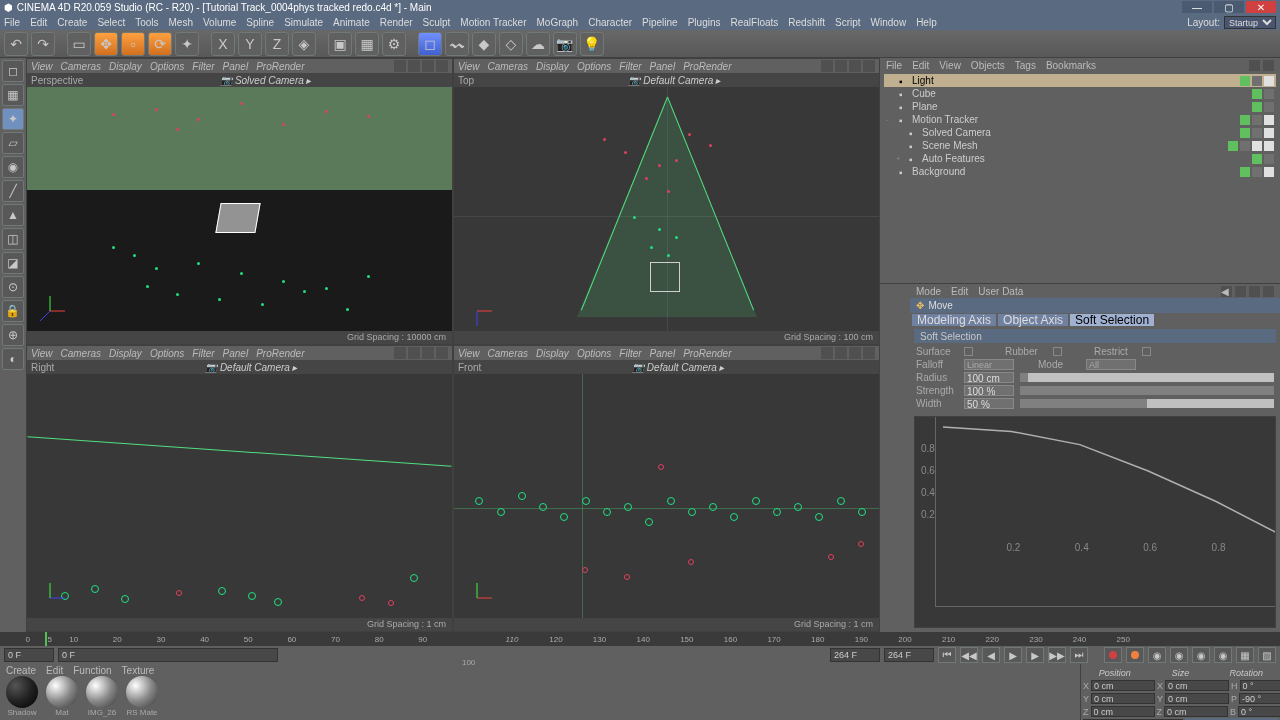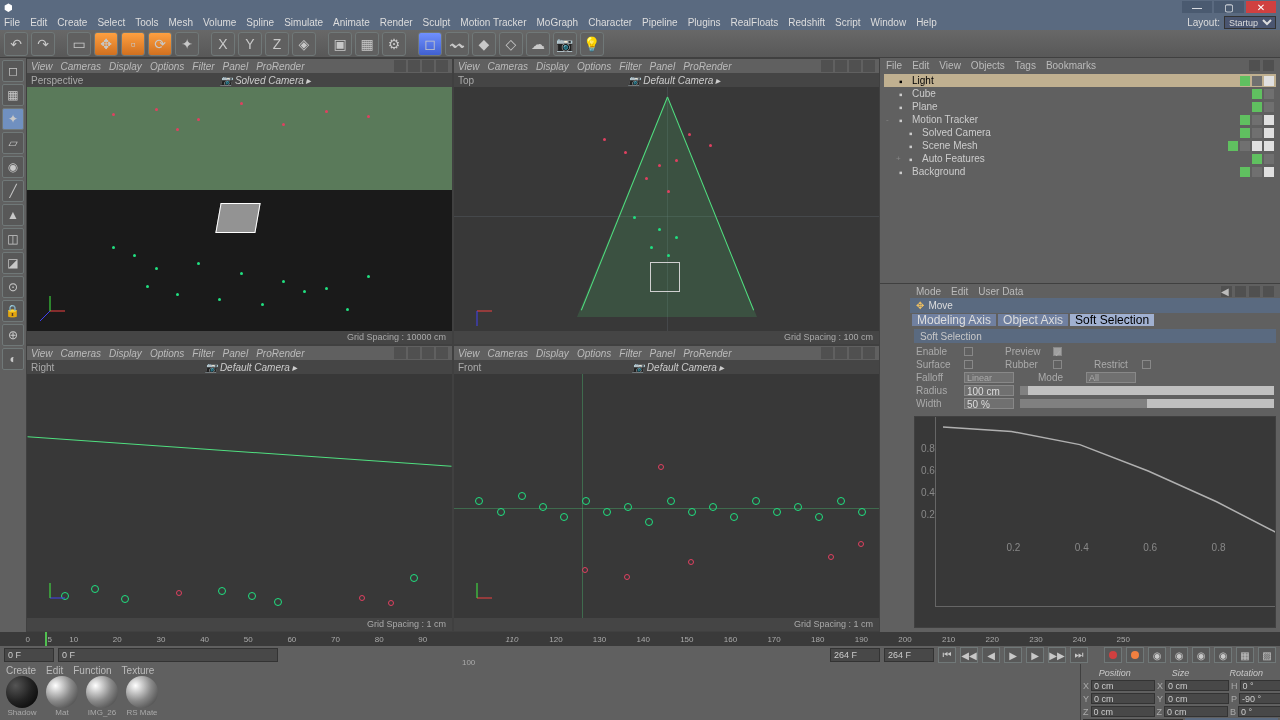--- a/index.html
+++ b/index.html
@@ -106,20 +106,21 @@
 .gridline { position: absolute; background: rgba(100,110,120,0.3); }
 .curveaxis-v { position: absolute; left: 20px; top: 0; bottom: 20px; width: 1px; background: #666; }
 .curveaxis-h { position: absolute; left: 20px; right: 0; bottom: 20px; height: 1px; background: #666; }
 .tlcontrols .spacer { flex: 1; }
 </style>
 </head>
 <body>
 
 <div class="titlebar">
   <span style="margin-right:4px;">⬢</span>
+  <span>CINEMA 4D R20.059 Studio (RC - R20) - [Tutorial Track_0004phys tracked redo.c4d *] - Main</span>
   <div class="winbtns">
     <div class="winbtn">—</div>
     <div class="winbtn">▢</div>
     <div class="winbtn close">✕</div>
   </div>
 </div>
 
 <div class="menubar">
   <span class="menuitem">File</span>
   <span class="menuitem">Edit</span>
@@ -525,27 +526,20 @@
         <span>Move</span>
       </div>
       <div class="attrib-tabs">
         <div class="attrib-tab">Modeling Axis</div>
         <div class="attrib-tab">Object Axis</div>
         <div class="attrib-tab active">Soft Selection</div>
       </div>
       <div class="attrib-section">
         <div class="sechdr">Soft Selection</div>
         <div class="attrib-row">
-          <span class="lbl">Enable</span>
-          <span class="chk"></span>
-          <span style="width:20px;"></span>
-          <span class="lbl">Preview</span>
-          <span class="chk on">✓</span>
-        </div>
-        <div class="attrib-row">
           <span class="lbl">Surface</span>
           <span class="chk"></span>
           <span style="width:20px;"></span>
           <span class="lbl">Rubber</span>
           <span class="chk"></span>
           <span style="width:20px;"></span>
           <span class="lbl">Restrict</span>
           <span class="chk"></span>
         </div>
         <div class="attrib-row">
@@ -553,20 +547,27 @@
           <span class="dd">Linear</span>
           <span style="width:12px;"></span>
           <span class="lbl">Mode</span>
           <span class="dd">All</span>
         </div>
         <div class="attrib-row">
           <span class="lbl">Radius</span>
           <span class="numfield">100 cm</span>
           <div class="bar">
               <div class="fill" style="width:3%;"></div>
+            </div>
+        </div>
+        <div class="attrib-row">
+          <span class="lbl">Strength</span>
+          <span class="numfield">100 %</span>
+          <div class="bar">
+              <div class="fill" style="width:100%;"></div>
             </div>
         </div>
         <div class="attrib-row">
           <span class="lbl">Width</span>
           <span class="numfield">50 %</span>
           <div class="bar">
               <div class="fill" style="width:50%;"></div>
             </div>
         </div>
       </div>

